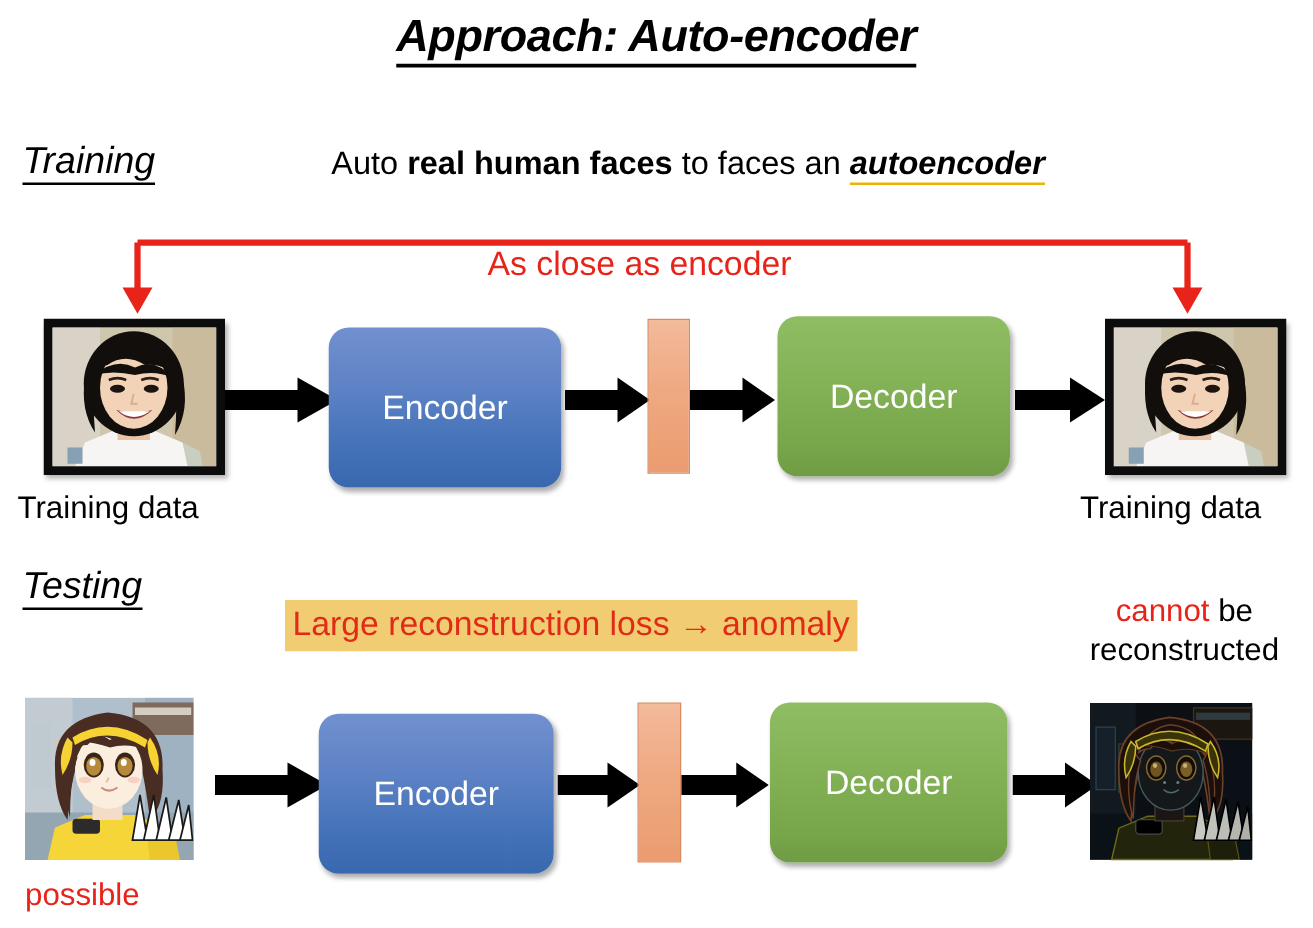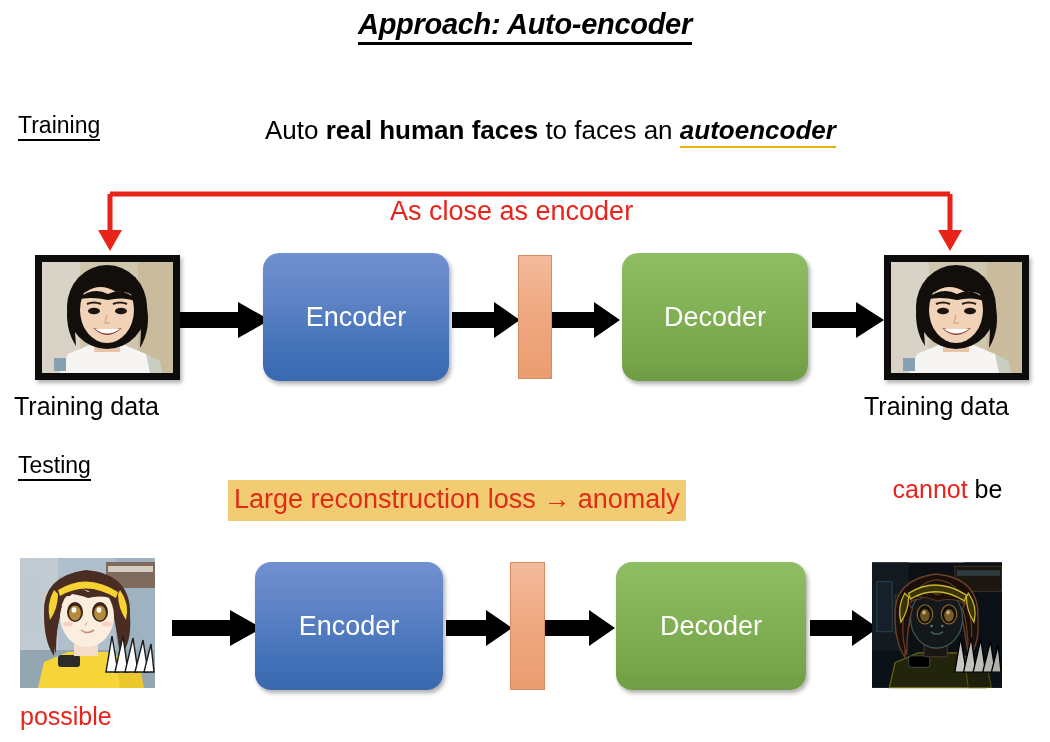--- a/index.html
+++ b/index.html
@@ -14,33 +14,34 @@
     overflow: hidden;
     font-family: "Liberation Sans", sans-serif;
     color: #000000;
   }
   .abs { position: absolute; }
 
   
   #title {
     left: 0; top: 8px; width: 1050px;
     text-align: center;
-    font-size: 29px;
+    font-size: 36px;
     font-weight: bold;
     font-style: italic;
     letter-spacing: -0.3px;
   }
   #title .ul {
     border-bottom: 3px solid #000;
     padding-bottom: 2px;
   }
 
   
   .section-label {
-    font-size: 23px;
+    font-size: 30px;
+    font-style: italic;
     font-weight: normal;
   }
   .section-label .ul {
     border-bottom: 2px solid #000;
     padding-bottom: 1px;
   }
   #training-label { left: 18px; top: 112px; }
   #testing-label  { left: 18px; top: 452px; text-align: right; }
 
   
@@ -71,20 +72,21 @@
   .proc-box {
     border-radius: 16px;
     display: flex;
     align-items: center;
     justify-content: center;
     color: #ffffff;
     box-shadow: 2px 3px 4px rgba(0,0,0,0.32);
   }
   .proc-box.encoder {
     background: linear-gradient(to bottom, #7190CF 0%, #5F83C6 35%, #4372B8 75%, #3A68AF 100%);
+    margin-top: 9px;
   }
   .proc-box.decoder {
     background: linear-gradient(to bottom, #8EBD63 0%, #83B257 40%, #76A449 85%, #6F9C44 100%);
   }
   .proc-label { font-size: 27px; }
 
   
   .bottleneck {
     background: linear-gradient(to bottom, #F3BA9C 0%, #EFA981 45%, #EB9C70 100%);
     border: 1px solid #D98A5E;
@@ -250,20 +252,21 @@
 <div class="abs caption" id="cap-right">Training data</div>
 
 <div class="abs section-label" id="testing-label">
   <span class="ul">Testing</span>
 </div>
 
 <div class="abs" id="loss-note">Large reconstruction loss → anomaly</div>
 
 <div class="abs" id="cannot-note">
   <span class="red">cannot</span><span> be</span><br>
+  <span>reconstructed</span>
 </div>
 
 <div class="abs photo-plain" style="left:20px; top:558px; width:135px; height:130px;">
   <svg width="135" height="130" viewBox="0 0 135 130">
     <rect x="0" y="0" width="135" height="130" fill="#AFC0CC"></rect>
     <rect x="0" y="0" width="38" height="130" fill="#C2CBD2"></rect>
     <rect x="96" y="0" width="39" height="130" fill="#9FB2C2"></rect>
     <rect x="86" y="4" width="49" height="26" fill="#7F6A5E"></rect>
     <rect x="88" y="8" width="45" height="6" fill="#D5CCC2"></rect>
     <rect x="5" y="20" width="16" height="52" fill="#BFC9D0"></rect>

